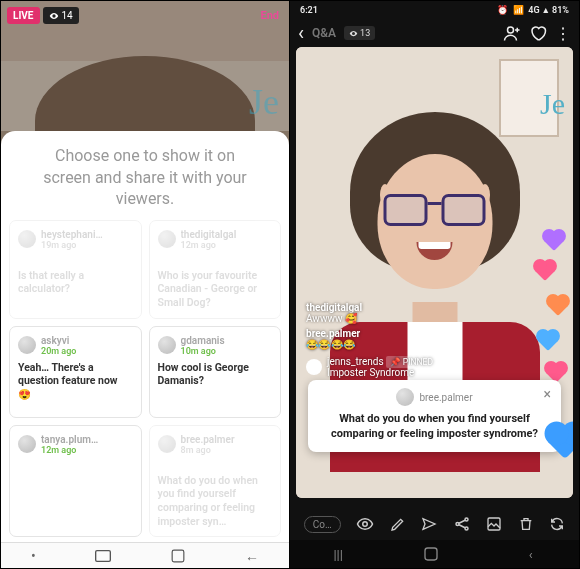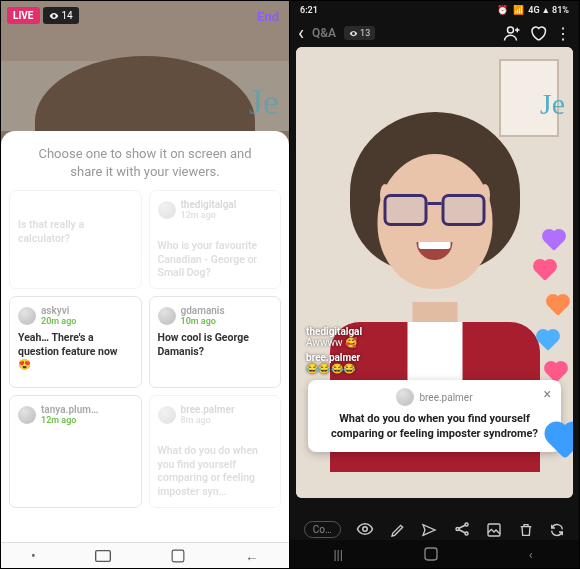--- a/index.html
+++ b/index.html
@@ -9,23 +9,23 @@
   .left { width: 290px; border-right: 1px solid #000; }
   .right { width: 290px; }
 
   
   .left-bg { position: absolute; inset: 0; background: linear-gradient(#d9c2b0 0 60px, #e8d8c7 60px 130px, #bda68f 130px); filter: brightness(0.7); }
   .left-bg::after { content:""; position:absolute; left:50%; top:55px; width:220px; height:130px; background:#8a6f5a; border-radius:50% 50% 40% 40%; transform:translateX(-50%); }
   .script { position:absolute; right:10px; top:80px; font-family: cursive; font-size:36px; color:#3aa6c4; opacity:.5; }
   .topbar-l { position: absolute; top: 6px; left: 6px; display: flex; gap: 3px; align-items: center; }
   .live-badge { background: #e1306c; color: #fff; font-size: 10px; font-weight: 700; padding: 3px 6px; border-radius: 3px; }
   .viewer-badge { background: #222; color: #fff; font-size: 10px; padding: 3px 6px; border-radius: 3px; display:flex; align-items:center; gap:3px;text-align:center;}
-  .end { position: absolute; top: 8px; right: 10px; color: #8b5cf6; font-size: 13px; font-weight:600; cursor:pointer;}
+  .end { position: absolute; top: 8px; right: 10px; color: #ec4899; font-size: 11px; font-weight:600; cursor:pointer;}
   .sheet { position: absolute; left:0; right:0; bottom:0; top:130px; background:#fff; border-radius: 14px 14px 0 0; padding: 14px 8px 8px; }
-  .sheet-title { text-align:center; font-size: 13px; color:#999; padding: 0 22px 10px; line-height:1.35;}
+  .sheet-title { text-align:center; font-size: 16px; color:#999; padding: 0 22px 10px; line-height:1.35;}
   .grid { display:grid; grid-template-columns: 1fr 1fr; gap:7px; }
   .card { border:1px solid #e4e4e4; border-radius:7px; padding:8px; cursor:pointer; min-height:92px; }
   .card.dim { opacity:.45; }
   .chead { display:flex; align-items:center; gap:5px; margin-bottom:5px;}
   .avatar { width:18px; height:18px; border-radius:50%; background: radial-gradient(circle at 35% 30%, #e3e3e3, #bababa); flex-shrink:0;}
   .uname { font-size:10px; font-weight:600; color:#a8a8a8; white-space:nowrap; overflow:hidden; text-overflow:ellipsis; max-width:78px;}
   .tago { font-size:9px; color:#6fbf4b; font-weight:600;}
   .card.dim .tago { color:#bbb; }
   .qtext { font-size:10.5px; font-weight:700; color:#333; line-height:1.3;}
   .card.dim .qtext, .card.gray .qtext { color:#b5b5b5; font-weight:600;margin-top:19px;}
@@ -76,21 +76,21 @@
   .h1{background:#ff5a8c; right:4px; bottom:8px;} .h2{background:#4fb0ff; right:12px; bottom:40px;} .h3{background:#ff8c4f; right:2px; bottom:75px;} .h4{background:#ff5a8c; right:15px; bottom:110px;} .h5{background:#b06fff; right:6px; bottom:140px;}
 
   .qcard { position:absolute; left:12px; right:12px; bottom:46px; background:#fff; border-radius:8px; padding:8px 12px 10px; box-shadow:0 2px 8px rgba(0,0,0,.25);}
   .qcard-h { display:flex; align-items:center; justify-content:center; gap:5px; font-size:10px; color:#888; position:relative;}
   .qcard-h .close { position:absolute; right:-2px; top:-2px; font-size:14px; color:#888; cursor:pointer;}
   .qcard-t { font-size:11px; font-weight:700; color:#222; text-align:center; margin-top:6px; line-height:1.35;}
   .bigheart { position:absolute; right:-4px; bottom:44px; width:24px; height:24px; background:#3b9dff; transform:rotate(45deg); border-radius:0 0 4px 0;}
   .bigheart::before,.bigheart::after{content:"";position:absolute;width:24px;height:24px;border-radius:50%;background:#3b9dff;}
   .bigheart::before{top:-12px;left:0;} .bigheart::after{top:0;left:-12px;}
 
-  .toolbar { position:absolute; left:6px; right:6px; bottom:30px; height:28px; display:flex; align-items:flex-end; justify-content:space-around; color:#ccc; font-size:15px;}
+  .toolbar { position:absolute; left:6px; right:6px; bottom:30px; height:28px; display:flex; align-items:center; justify-content:space-around; color:#ccc; font-size:15px;}
   .toolbar .tb { cursor:pointer; }
   .navbar-r { position:absolute; bottom:0; left:0; right:0; height:28px; background:#0a0a0a; display:flex; align-items:center; justify-content:space-around; color:#888; font-size:13px;}
   .navbar-r .nb { width:22px; text-align:center;}
   svg { display:block; }
 </style>
 </head>
 <body>
 
 <div class="wrap">
 
@@ -105,20 +105,27 @@
           </svg>
         <span>14</span>
       </span>
     </div>
     <div class="end">End</div>
 
     <div class="sheet">
       <div class="sheet-title">Choose one to show it on screen and share it with your viewers.</div>
       <div class="grid" id="card-grid">
           <div class="card dim gray">
+            <div class="chead">
+              <span class="avatar"></span>
+              <div>
+                <div class="uname">heystephani…</div>
+                <div class="tago">19m ago</div>
+              </div>
+            </div>
             <div class="qtext">Is that really a calculator?</div>
           </div>
           <div class="card dim gray">
             <div class="chead">
               <span class="avatar"></span>
               <div>
                 <div class="uname">thedigitalgal</div>
                 <div class="tago">12m ago</div>
               </div>
             </div>
@@ -248,20 +255,27 @@
 
       <div class="comments" id="comments">
           <div class="cmt">
             <div class="cu">thedigitalgal</div>
             <div class="ct">Awwww 🥰</div>
           </div>
           <div class="cmt">
             <div class="cu">bree.palmer</div>
             <div class="ct">😂😂😂😂</div>
           </div>
+          <div class="pinned">
+            <span class="pava"></span>
+            <div>
+              <div class="cu">jenns_trends <span class="pin-badge">📌 PINNED</span></div>
+              <div class="ct">Imposter Syndrome</div>
+            </div>
+          </div>
         </div>
 
       <div class="hearts">
         <div class="heart h1"></div>
           <div class="heart h2"></div>
           <div class="heart h3"></div>
           <div class="heart h4"></div>
           <div class="heart h5"></div>
       </div>
 

